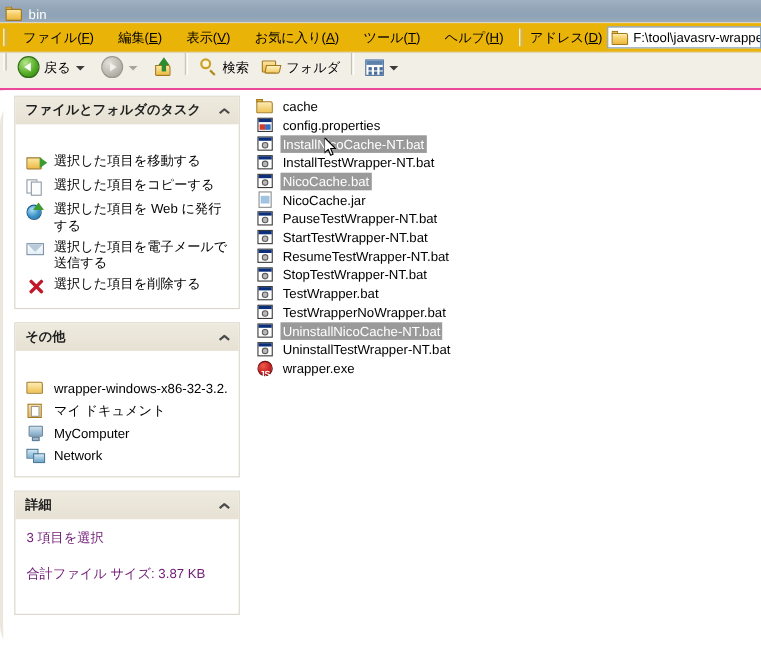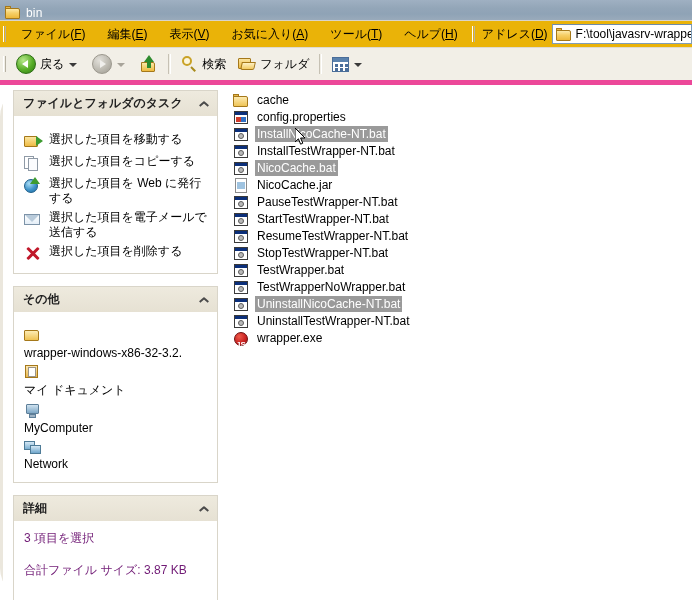--- a/index.html
+++ b/index.html
@@ -143,23 +143,23 @@
     font-size: 12px;
     white-space: nowrap;
     overflow: hidden;
     color: #000;
   }
 
   
   .toolbar {
     height: 32px;
     background: #f2efe7;
-    border-bottom: 5px solid #ec4899;
-    display: flex;
-    align-items: center;
+    border-bottom: 2px solid #ec4899;
+    display: flex;
+    align-items: flex-start;
     flex: 0 0 auto;
   }
   .tb-btn {
     display: flex;
     align-items: center;
     height: 24px;
     padding: 0 5px;
     border: 1px solid transparent;
     border-radius: 3px;
     cursor: default;
@@ -343,21 +343,21 @@
   .chev:before, .chev:after {
     content: "";
     position: absolute;
     width: 6px; height: 2px;
     background: #4a4a4a;
     top: 6px;
   }
   .chev:before { left: 1px; transform: rotate(-40deg); }
   .chev:after  { left: 5px; transform: rotate(40deg); }
 
-  .panel-body { padding: 14px 8px 9px 10px; }
+  .panel-body { padding: 24px 8px 9px 10px; }
 
   .task {
     display: flex;
     align-items: flex-start;
     padding: 2px 0;
     cursor: default;
   }
   .task .tico {
     width: 18px; height: 17px;
     flex: 0 0 18px;
@@ -430,23 +430,23 @@
     left: 1px; top: 7px;
     width: 16px; height: 3px;
     background: #c0182a;
     border-radius: 1px;
   }
   .ic-del .x1 { transform: rotate(45deg); }
   .ic-del .x2 { transform: rotate(-45deg); }
 
   .place {
     display: flex;
+    align-items: center;
     padding: 2px 0;
     cursor: default;
-    flex-direction: column;
   }
   .place .pico {
     width: 18px; height: 16px;
     flex: 0 0 18px;
     margin-right: 7px;
     position: relative;
   }
   .place .plbl {
     font-size: 12px;
     white-space: nowrap;
@@ -518,21 +518,21 @@
   .filelist {
     flex: 1 1 auto;
     background: #ffffff;
     padding: 6px 0 0 4px;
     overflow: hidden;
     position: relative;
     min-width: 0;
   }
   .fitem {
     display: flex;
-    align-items: flex-end;
+    align-items: center;
     height: 17px;
     padding-left: 4px;
     cursor: default;
   }
   .fitem .fico {
     width: 16px; height: 15px;
     flex: 0 0 16px;
     margin-right: 6px;
     position: relative;
   }

